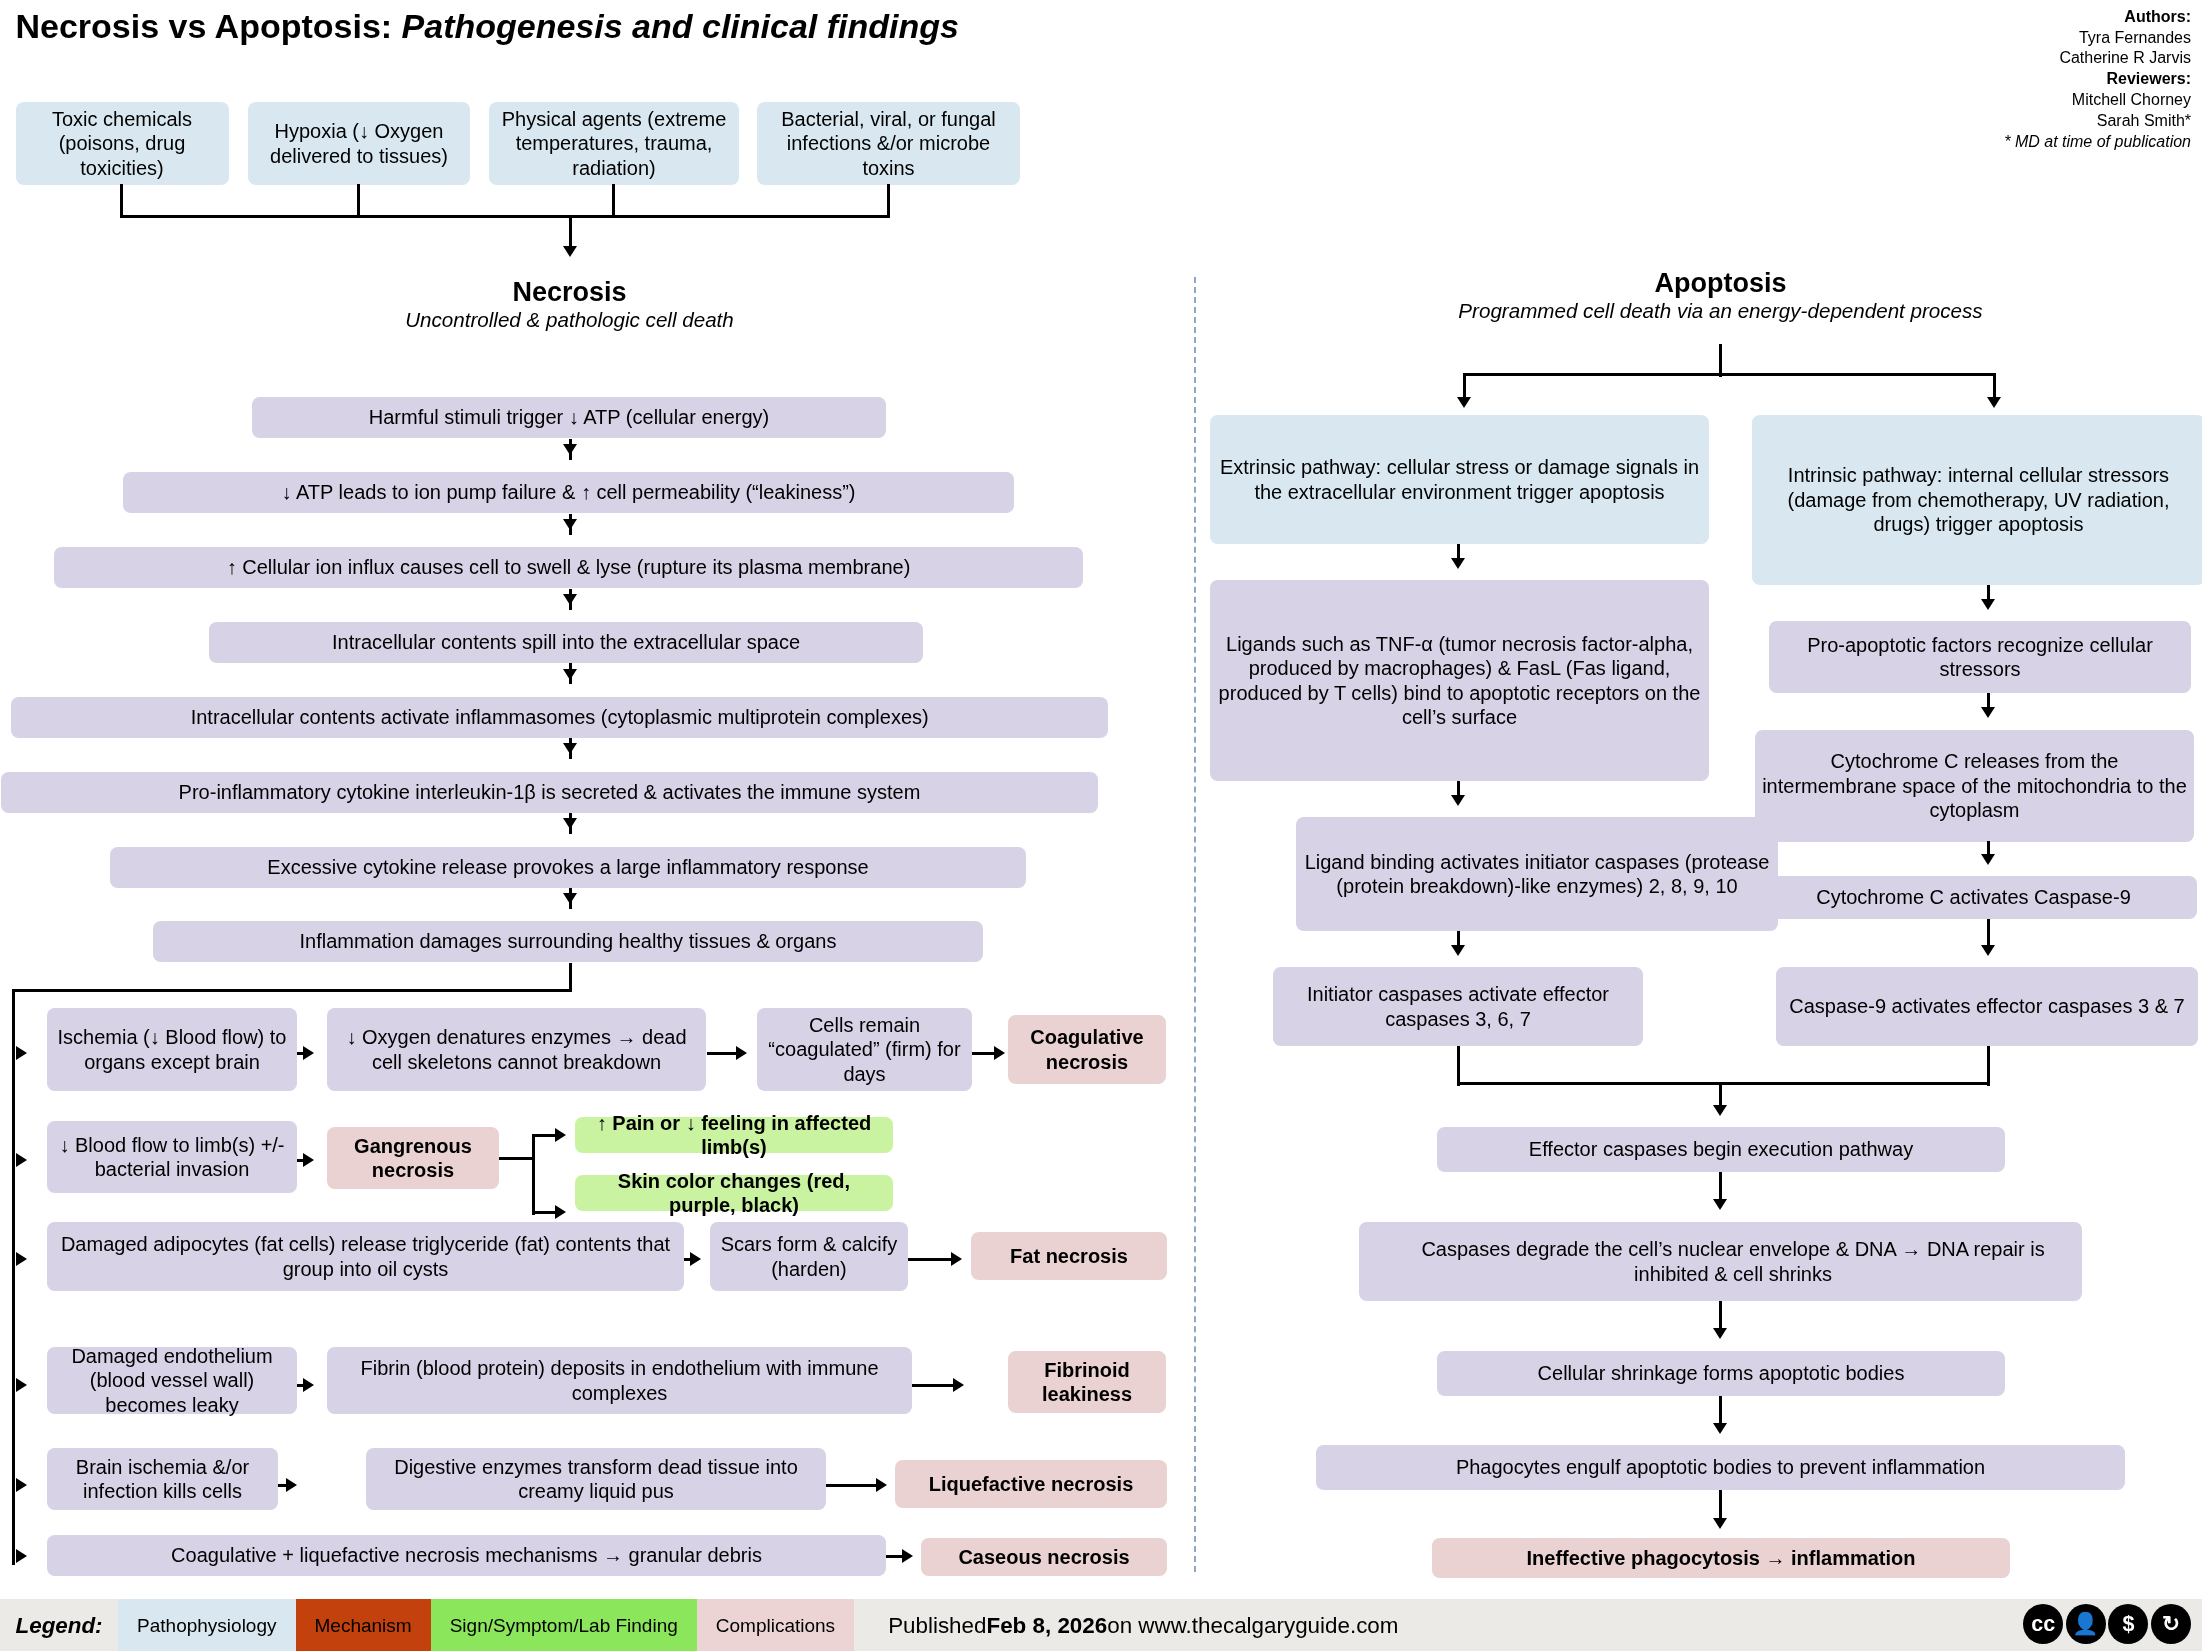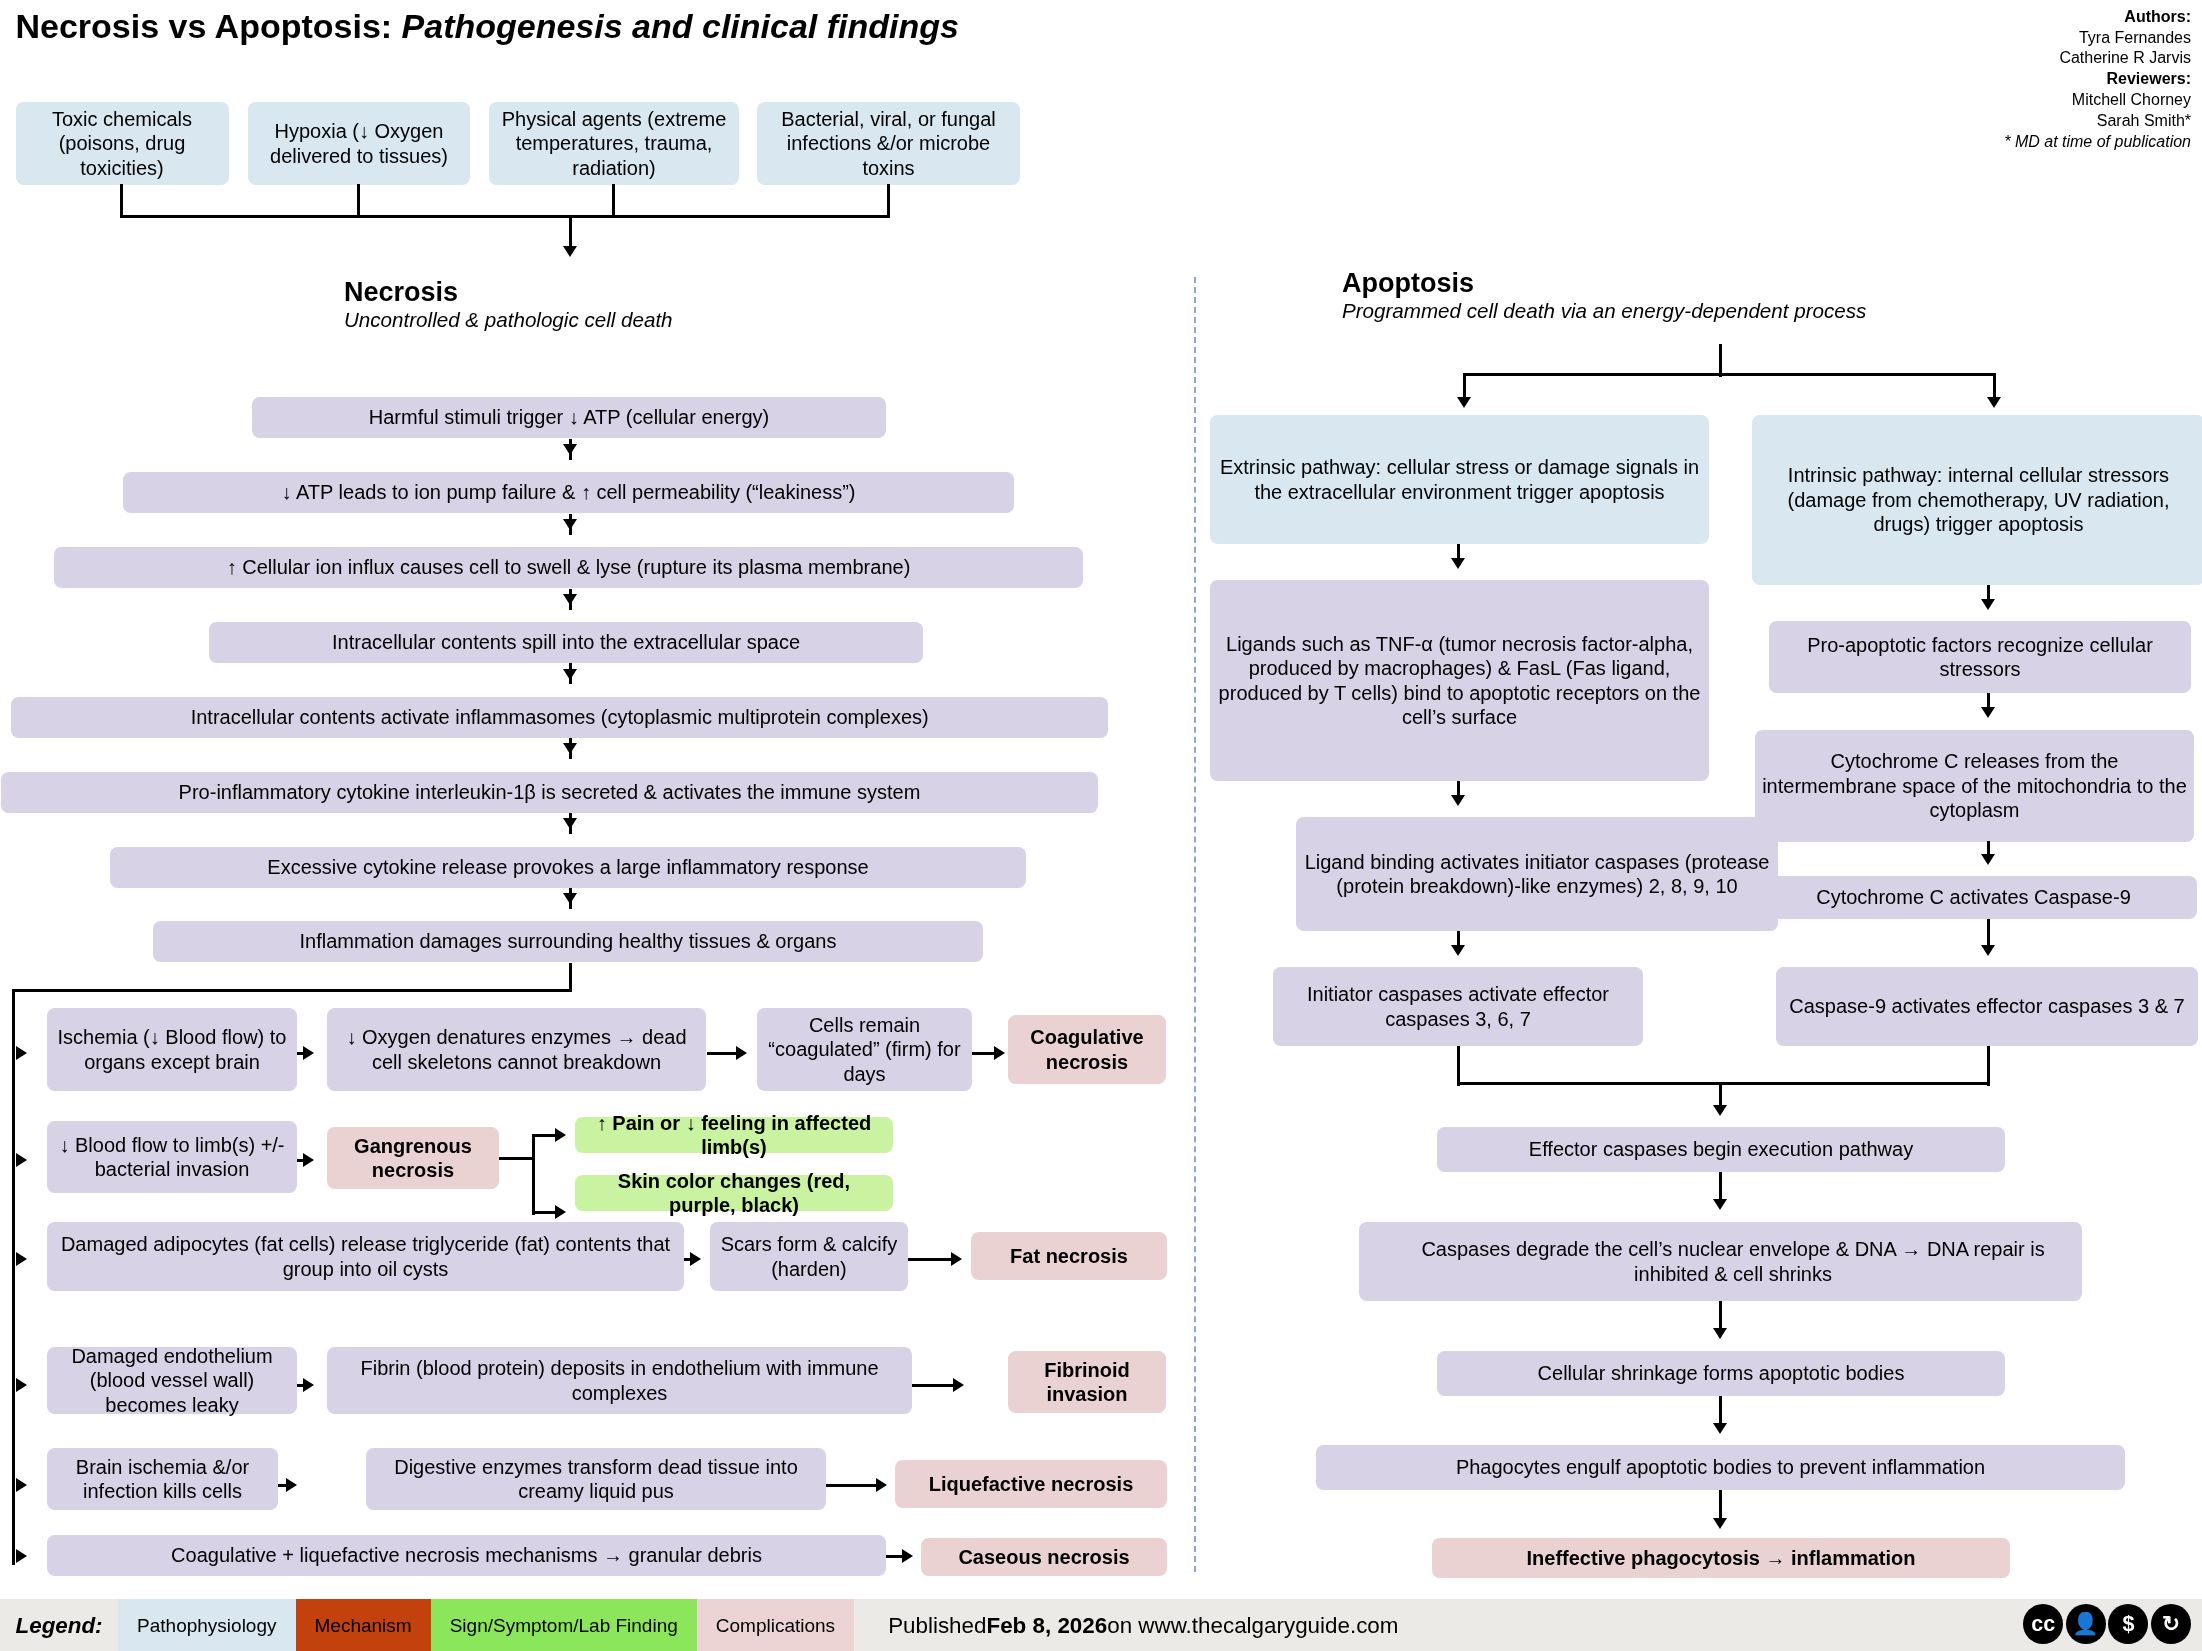--- a/index.html
+++ b/index.html
@@ -37,21 +37,21 @@
     font-size:20px;
     line-height:1.22;
     padding:3.4px 6.9px;
   }
   .patho   { background:#d9e8f0; }       
   .mech    { background:#d8d2e6; }       
   .sign    { background:#c9f3a0; font-weight:bold; }  
   .compl   { background:#ebd2d2; font-weight:bold; }  
 
   .hdr {
-    position:absolute; text-align:left;
+    position:absolute; text-align:center;
   }
   .hdr .h1 { font-size:27px; font-weight:bold; }
   .hdr .h2 { font-size:20.6px; font-style:italic; }
 
   
   .vline { position:absolute; background:#000; width:3.4px; }
   .hline { position:absolute; background:#000; height:3.4px; }
   .arrowdown {
     position:absolute; width:0; height:0;
     border-left:7.7px solid transparent;
@@ -260,21 +260,21 @@
       <span>Damaged endothelium (blood vessel wall) becomes leaky</span>
     </div>
   <div class="arrowright" style="left:303px;top:1378px;"></div>
   <div class="hline" style="left:297px;top:1384px;width:12px;"></div>
   <div class="box mech" style="left:327px;top:1347px;width:585px;height:67px;">
       <span>Fibrin (blood protein) deposits in endothelium with immune complexes</span>
     </div>
   <div class="arrowright" style="left:953px;top:1378px;"></div>
   <div class="hline" style="left:912px;top:1384px;width:45px;"></div>
   <div class="box compl" style="left:1008px;top:1351px;width:158px;height:62px;">
-      <span>Fibrinoid invasion</span>
+      <span>Fibrinoid leakiness</span>
     </div>
 
   <div class="arrowright" style="left:15.5px;top:1478px;"></div>
   <div class="box mech" style="left:47px;top:1448px;width:231px;height:62px;">
       <span>Brain ischemia &amp;/or infection kills cells</span>
     </div>
   <div class="arrowright" style="left:286px;top:1478px;"></div>
   <div class="hline" style="left:278px;top:1484px;width:13.8px;"></div>
   <div class="box mech" style="left:366px;top:1448px;width:460px;height:62px;">
       <span>Digestive enzymes transform dead tissue into creamy liquid pus</span>

